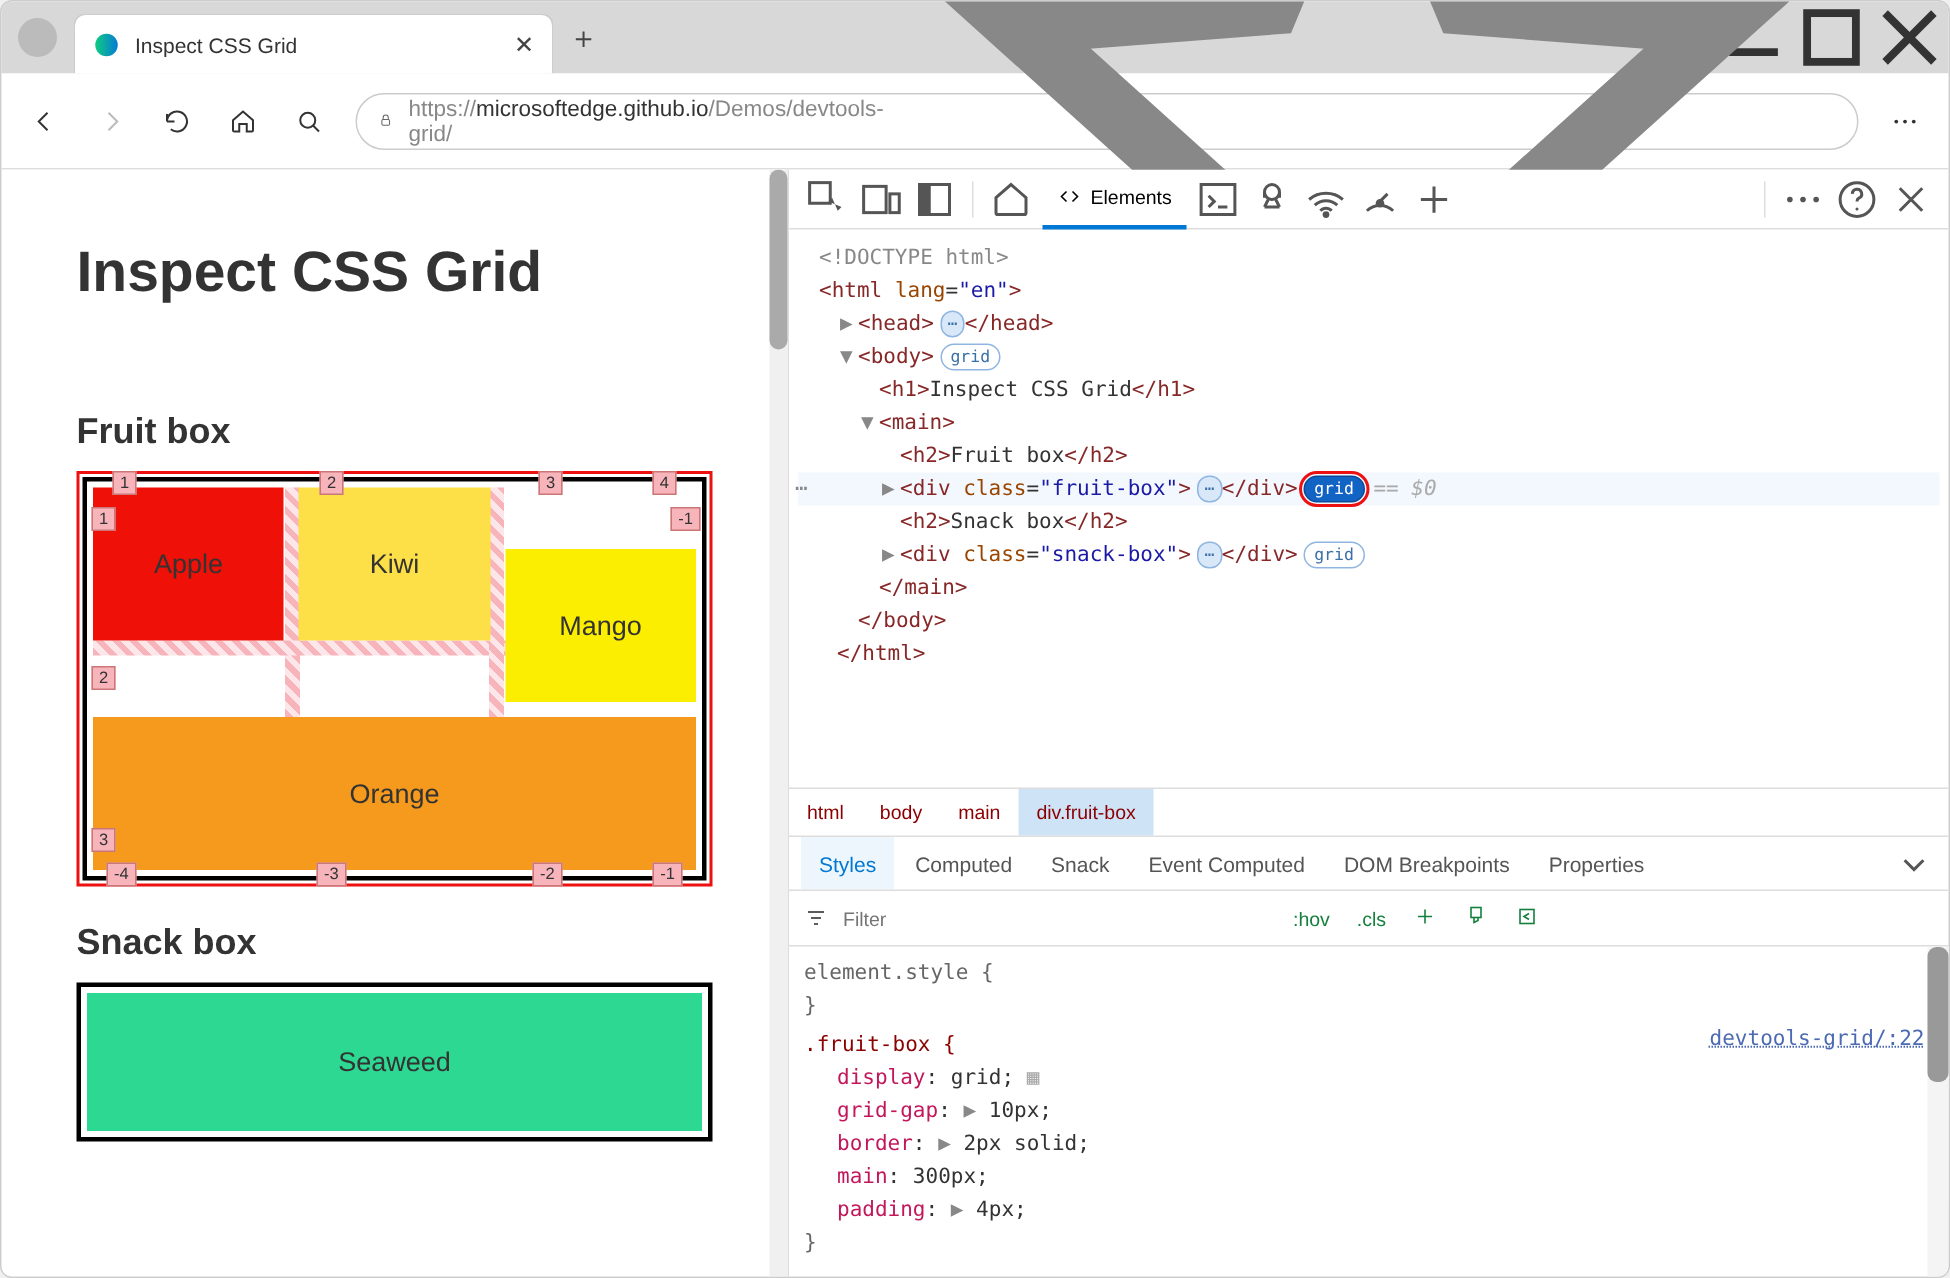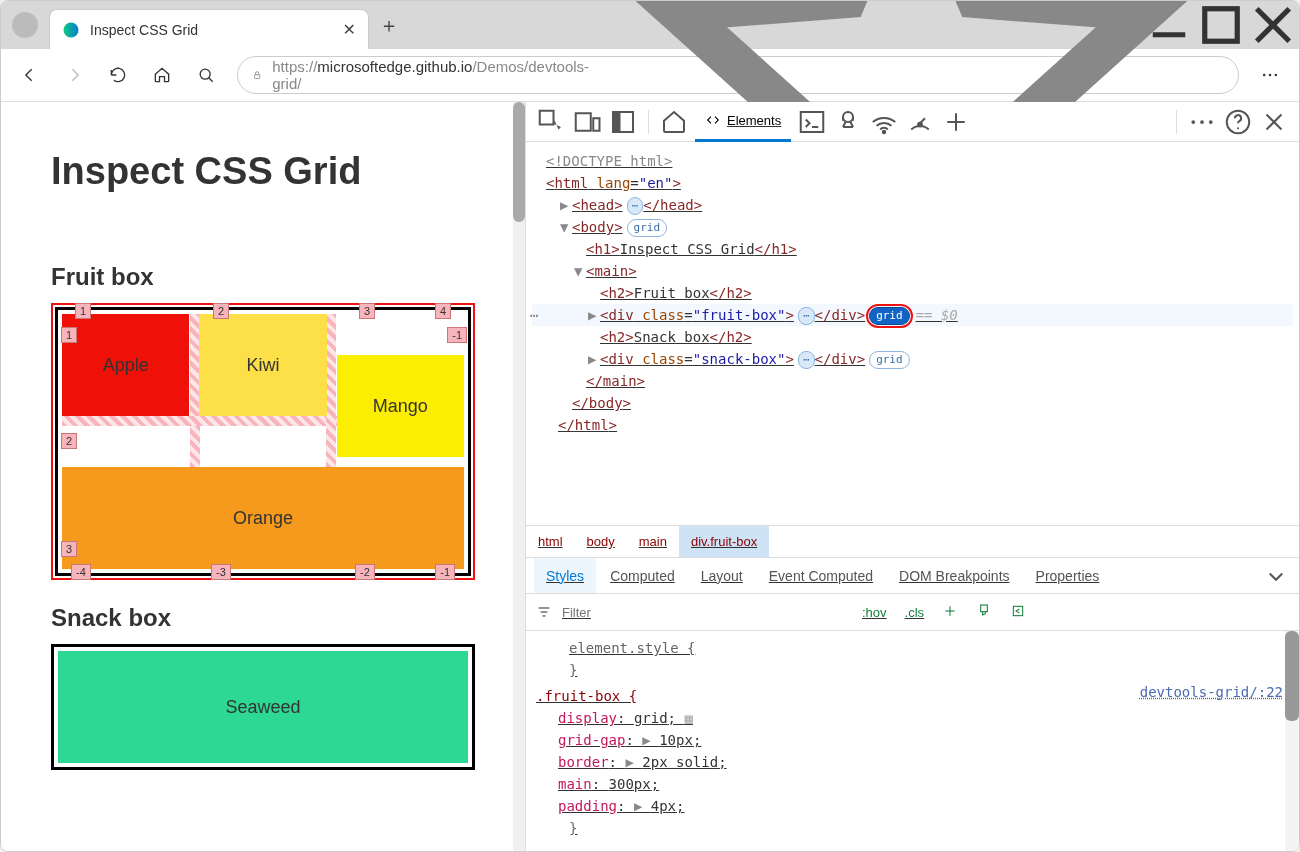--- a/index.html
+++ b/index.html
@@ -58,21 +58,21 @@
 .tab-close { font-size: 16px; color: #444; cursor: pointer; }
 .new-tab {
   display: flex; align-items: center; justify-content: center;
   width: 40px; font-size: 20px; color: #444; cursor: pointer;
 }
 .tb-spacer { flex: 1; }
 .window-ctrls { display: flex; }
 .window-ctrls div { width: 52px; display: flex; align-items: center; justify-content: center; font-size: 14px; cursor: pointer; }
 
 .toolbar {
-  height: 53px;
+  height: 64px;
   background: #fff;
   border-bottom: 1px solid #ddd;
   display: flex;
   align-items: center;
   padding: 15px 10px;
   gap: 6px;
 }
 .tb-btn {
   width: 38px; height: 38px;
   display: flex; align-items: center; justify-content: center;
@@ -170,30 +170,29 @@
   padding: 0 4px;
   line-height: 14px;
   z-index: 5;
 }
 .snack-box {
   border: 3px solid #000;
   padding: 4px;
 }
 .seaweed {
   background: #2dd992;
-  height: 112px;
+  height: 92px;
   display:flex;align-items:center;justify-content:center;font-size:18px;
 }
 
 .devtools {
   flex: 1;
   display: flex;
   flex-direction: column;
   background: #fff;
-  text-decoration: underline;
 }
 .dt-toolbar {
   height: 40px;
   border-bottom: 1px solid #ddd;
   display: flex;
   align-items: center;
   padding: 0 10px;
   gap: 6px;
 }
 .dt-sep { width:1px; height: 24px; background:#ddd; margin: 0 4px; }
@@ -281,21 +280,21 @@
   font-size: 14px;
   line-height: 22px;
   position: relative;
   height: 220px;
   overflow: auto;
 }
 .rule-src { position:absolute; right: 16px; color:#4b6ab2; text-decoration: underline dotted; top: 50px; cursor:pointer; }
 .css-sel { color:#8b0000; }
 .css-prop { color:#c2185b; }
 .css-val { color:#333; }
-.css-sub { color:#666;margin-left:33px; }
+.css-sub { color:#666; }
 .tri { color:#888; }
 .dt-right-scroll { position:absolute; right:0; top:0; bottom:0; width:14px; background:#f4f4f4; }
 .dt-right-scroll .thumb{ position:absolute; top:0; width:14px; height: 90px; background:#999; border-radius:6px; }
 svg { stroke: currentColor; fill: none; stroke-width: 1.6; }
 </style>
 </head>
 <body>
 
 <div class="browser-window">
 
@@ -533,21 +532,21 @@
       <div class="breadcrumbs">
         <div class="crumb">html</div>
         <div class="crumb">body</div>
         <div class="crumb">main</div>
         <div class="crumb sel">div.fruit-box</div>
       </div>
 
       <div class="styles-tabs">
         <div class="styles-tab active">Styles</div>
         <div class="styles-tab">Computed</div>
-        <div class="styles-tab">Layout</div>
+        <div class="styles-tab">Snack</div>
         <div class="styles-tab">Event Computed</div>
         <div class="styles-tab">DOM Breakpoints</div>
         <div class="styles-tab">Properties</div>
         <div style="flex:1"></div>
         <div class="dt-icon-btn">
             <svg viewBox="0 0 24 24">
               <polyline points="7 10 12 15 17 10"></polyline>
             </svg>
           </div>
       </div>

